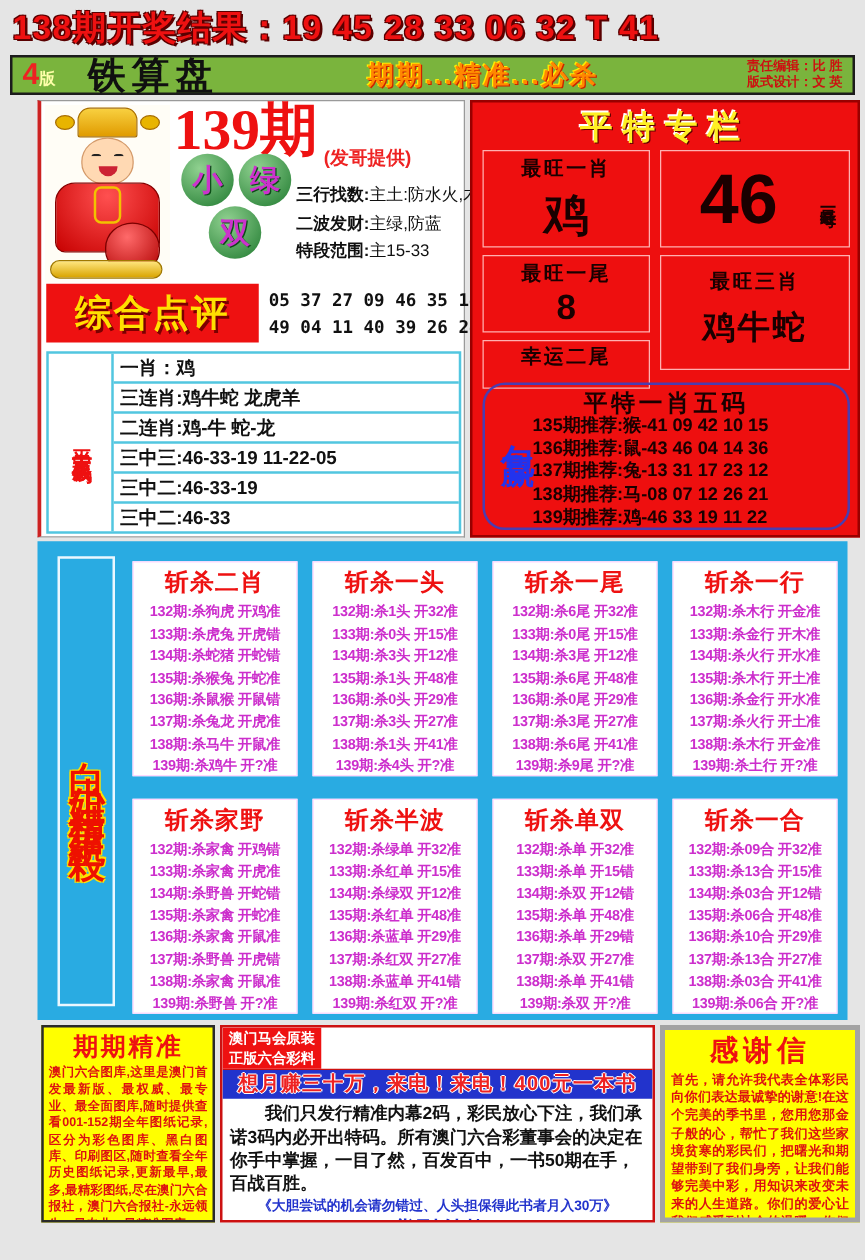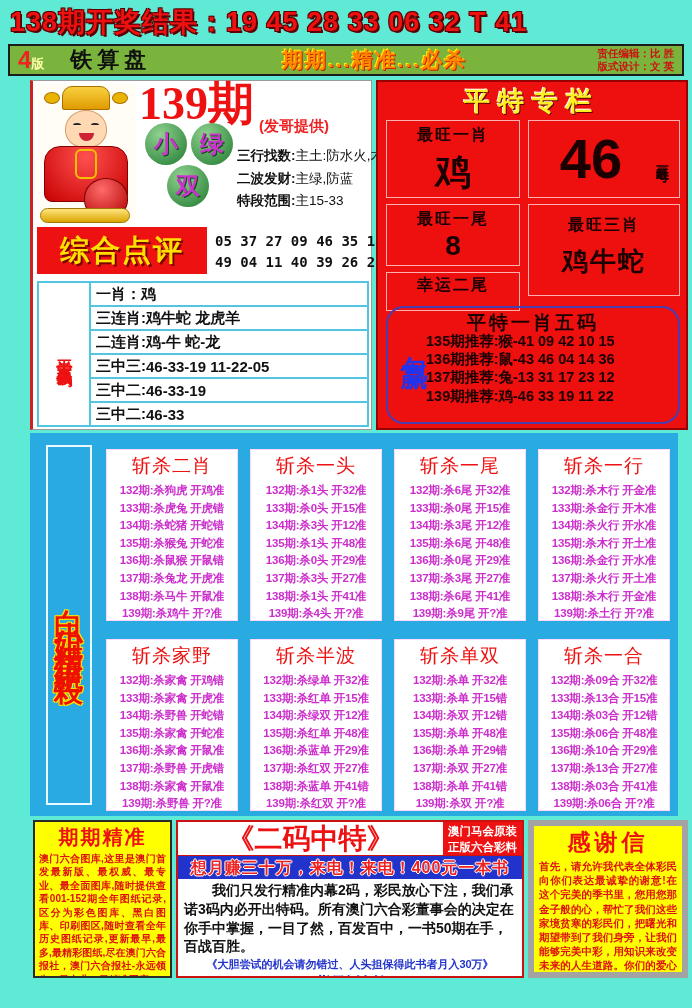--- a/index.html
+++ b/index.html
@@ -1,29 +1,29 @@
 <!DOCTYPE html>
 <html><head>
 <meta charset="utf-8">
 <style>
   * { margin:0; padding:0; box-sizing:border-box; }
   html,body { background:#ffffff; }
-  .page { position:relative; width:692px; height:1008px; background:#5eead4; overflow:hidden;
+  .page { position:relative; width:692px; height:1008px; background:#e5e5e5; overflow:hidden;
           font-family:"Liberation Sans", sans-serif; }
   .abs { position:absolute; }
 
   
   .result-title { left:10px; top:4px; font-size:27px; font-weight:bold; color:#ee1111; letter-spacing:1px;
     text-shadow:2px 2px 0 #5a0000,-1px -1px 0 #5a0000,1px -1px 0 #5a0000,-1px 1px 0 #5a0000; white-space:nowrap; }
   .banner { left:8px; top:44px; width:676px; height:32px; background:#7ab43d; border:2px solid #1c1c1c;
     display:flex; align-items:center; }
   .edition { margin-left:8px; white-space:nowrap; }
   .edition-num { color:#ee2222; font-size:24px; font-weight:bold; }
   .edition-suffix { color:#ffffaa; font-size:13px; font-weight:bold; }
-  .paper-name { margin-left:26px; font-size:22px; font-weight:bold; color:#101010; letter-spacing:5px; white-space:nowrap;font-family:Liberation Mono, monospace; }
+  .paper-name { margin-left:26px; font-size:30px; font-weight:bold; color:#101010; letter-spacing:5px; white-space:nowrap;font-family:Liberation Mono, monospace; }
   .slogan { flex:1; text-align:center; font-size:21px; font-weight:bold; color:#ff8800; letter-spacing:2px;
     text-shadow:1px 1px 0 #cc2200,-1px -1px 0 #ffee00; white-space:nowrap; }
   .editor-box { margin-right:8px; font-size:10.5px; color:#cc1111; line-height:13px; font-weight:bold; white-space:nowrap; }
 
   
   .issue-panel { left:30px; top:80px; width:342px; height:350px; background:#ffffff;
     border:1px solid #9a9a9a; border-left:3px solid #cc2222; }
   .caishen { left:3px; top:3px; width:100px; height:142px; background:#fffdf6; overflow:hidden; }
   .cs-hat { position:absolute; left:26px; top:2px; width:48px; height:24px;
     background:linear-gradient(#f8d040,#e09b00); border-radius:10px 10px 2px 2px; border:1px solid #a86e00; }
@@ -99,41 +99,41 @@
   
   .kill-section { left:30px; top:433px; width:648px; height:383px; background:#29abe2; }
   .kill-side { position:absolute; left:16px; top:12px; width:46px; height:360px; border:2px solid #eaf7ff;
     display:flex; align-items:center; justify-content:center; }
   .kill-side span { writing-mode:vertical-rl; text-orientation:upright; font-size:29px; font-weight:bold;
     color:#ee1100; letter-spacing:11px; font-family:"Liberation Serif", serif;
     text-shadow:1px 1px 0 #ffe000,-1px -1px 0 #ffe000,1px -1px 0 #ffe000,-1px 1px 0 #ffe000; }
   .kill-box { position:absolute; width:132px; height:172px; background:#ffffff; border:1px solid #ffd7ff; padding-top:1px; }
   .kr1 { top:16px; } .kr2 { top:206px; }
   .kc1 { left:76px; } .kc2 { left:220px; } .kc3 { left:364px; } .kc4 { left:508px; }
-  .kill-title { text-align:center; font-size:19px; font-weight:normal; color:#ee1111; margin:2px 0 3px; letter-spacing:1px; }
+  .kill-title { text-align:center; font-size:19px; font-weight:bold; color:#ee1111; margin:2px 0 3px; letter-spacing:1px; }
   .kill-line { font-size:11.5px; font-weight:bold; color:#cc2ecc; line-height:17.6px; text-align:center;
     white-space:nowrap; letter-spacing:-0.2px; }
 
   
   .bl { left:33px; top:820px; width:139px; height:158px; background:#ffff00; border:2px solid #2a2a2a; overflow:hidden; }
   .bl-title { text-align:center; font-size:20px; font-weight:bold; color:#ee1111; margin-top:2px; letter-spacing:2px; }
   .bl-body { padding:1px 4px; font-size:10px; color:#dd1111; line-height:13.4px; font-weight:bold; text-align:justify; }
   .bm { left:176px; top:820px; width:348px; height:158px; background:#ffffff; border:2px solid #cc1111; overflow:hidden; }
   .bm-head { height:34px; display:flex; border-bottom:1px solid #cc1111; }
   .bm-title { flex:1; font-size:28px; font-weight:bold; color:#ee1111; text-align:center; line-height:33px; white-space:nowrap; }
   .bm-subs { background:#ee1111; color:#ffffff; font-size:11.5px; font-weight:bold; line-height:16px;
     padding:1px 5px 0; text-align:right; white-space:nowrap; }
   .bm-band { height:23px; background:#2233cc; text-align:center; font-size:16px; font-weight:bold; color:#ee2222;
     line-height:23px; letter-spacing:1px; white-space:nowrap;
     text-shadow:1px 0 0 #fff,-1px 0 0 #fff,0 1px 0 #fff,0 -1px 0 #fff; }
   .bm-body { padding:2px 6px 0; font-size:14px; font-weight:bold; color:#111; line-height:18.8px; text-indent:2em; }
   .bm-foot { display:flex; align-items:center; padding:1px 4px 0;flex-direction:column; }
   .bm-note { font-size:11px; color:#2233cc; font-weight:bold; white-space:nowrap; }
   .bm-cta { font-size:17px; color:#2233cc; font-weight:bold; margin-left:5px; letter-spacing:2px; white-space:nowrap; }
-  .br { left:528px; top:820px; width:160px; height:158px; background:#ffff00; border:6px solid #a3a3a3; overflow:hidden; }
+  .br { left:528px; top:820px; width:160px; height:158px; background:#ffff00; border:4px solid #a3a3a3; overflow:hidden; }
   .br-title { text-align:center; font-size:23px; font-weight:bold; color:#ee1111; margin-top:1px; letter-spacing:4px; }
   .br-body { padding:1px 5px; font-size:10.5px; color:#dd1111; line-height:14.2px; font-weight:bold; text-align:justify; }
 </style>
 </head>
 <body>
 
 <div class="page">
 
   <div class="abs result-title">138期开奖结果：19 45 28 33 06 32 T 41</div>
 
@@ -234,20 +234,21 @@
     <div class="ptbox boxE">
       <div class="pt-label">幸运二尾</div>
     </div>
     <div class="ptbox five-box">
       <div class="five-title">平特一肖五码</div>
       <div class="five-side">包赢</div>
       <div class="five-rows">
         <div>135期推荐:猴-41 09 42 10 15</div>
         <div>136期推荐:鼠-43 46 04 14 36</div>
         <div>137期推荐:兔-13 31 17 23 12</div>
+        <div>138期推荐:马-08 07 12 26 21</div>
         <div>139期推荐:鸡-46 33 19 11 22</div>
       </div>
     </div>
   </div>
 
   <div class="abs kill-section">
     <div class="kill-side">
       <span>白小姐精華絶殺</span>
     </div>
 
@@ -341,21 +342,20 @@
     </div>
   </div>
 
   <div class="abs bl">
     <div class="bl-title">期期精准</div>
     <div class="bl-body">澳门六合图库,这里是澳门首发最新版、最权威、最专业、最全面图库,随时提供查看001-152期全年图纸记录,区分为彩色图库、黑白图库、印刷图区,随时查看全年历史图纸记录,更新最早,最多,最精彩图纸,尽在澳门六合报社，澳门六合报社-永远领先，最专业，最精准图库。</div>
   </div>
 
   <div class="abs bm">
     <div class="bm-head">
-      <div class="bm-title">《二码中特》</div>
       <div class="bm-subs">
         <div>澳门马会原装</div>
         <div>正版六合彩料</div>
       </div>
     </div>
     <div class="bm-band">想月赚三十万，来电！来电！400元一本书</div>
     <div class="bm-body">我们只发行精准内幕2码，彩民放心下注，我们承诺3码内必开出特码。所有澳门六合彩董事会的决定在你手中掌握，一目了然，百发百中，一书50期在手，百战百胜。</div>
     <div class="bm-foot">
       <span class="bm-note">《大胆尝试的机会请勿错过、人头担保得此书者月入30万》</span>
       <span class="bm-cta">货到付款</span>

